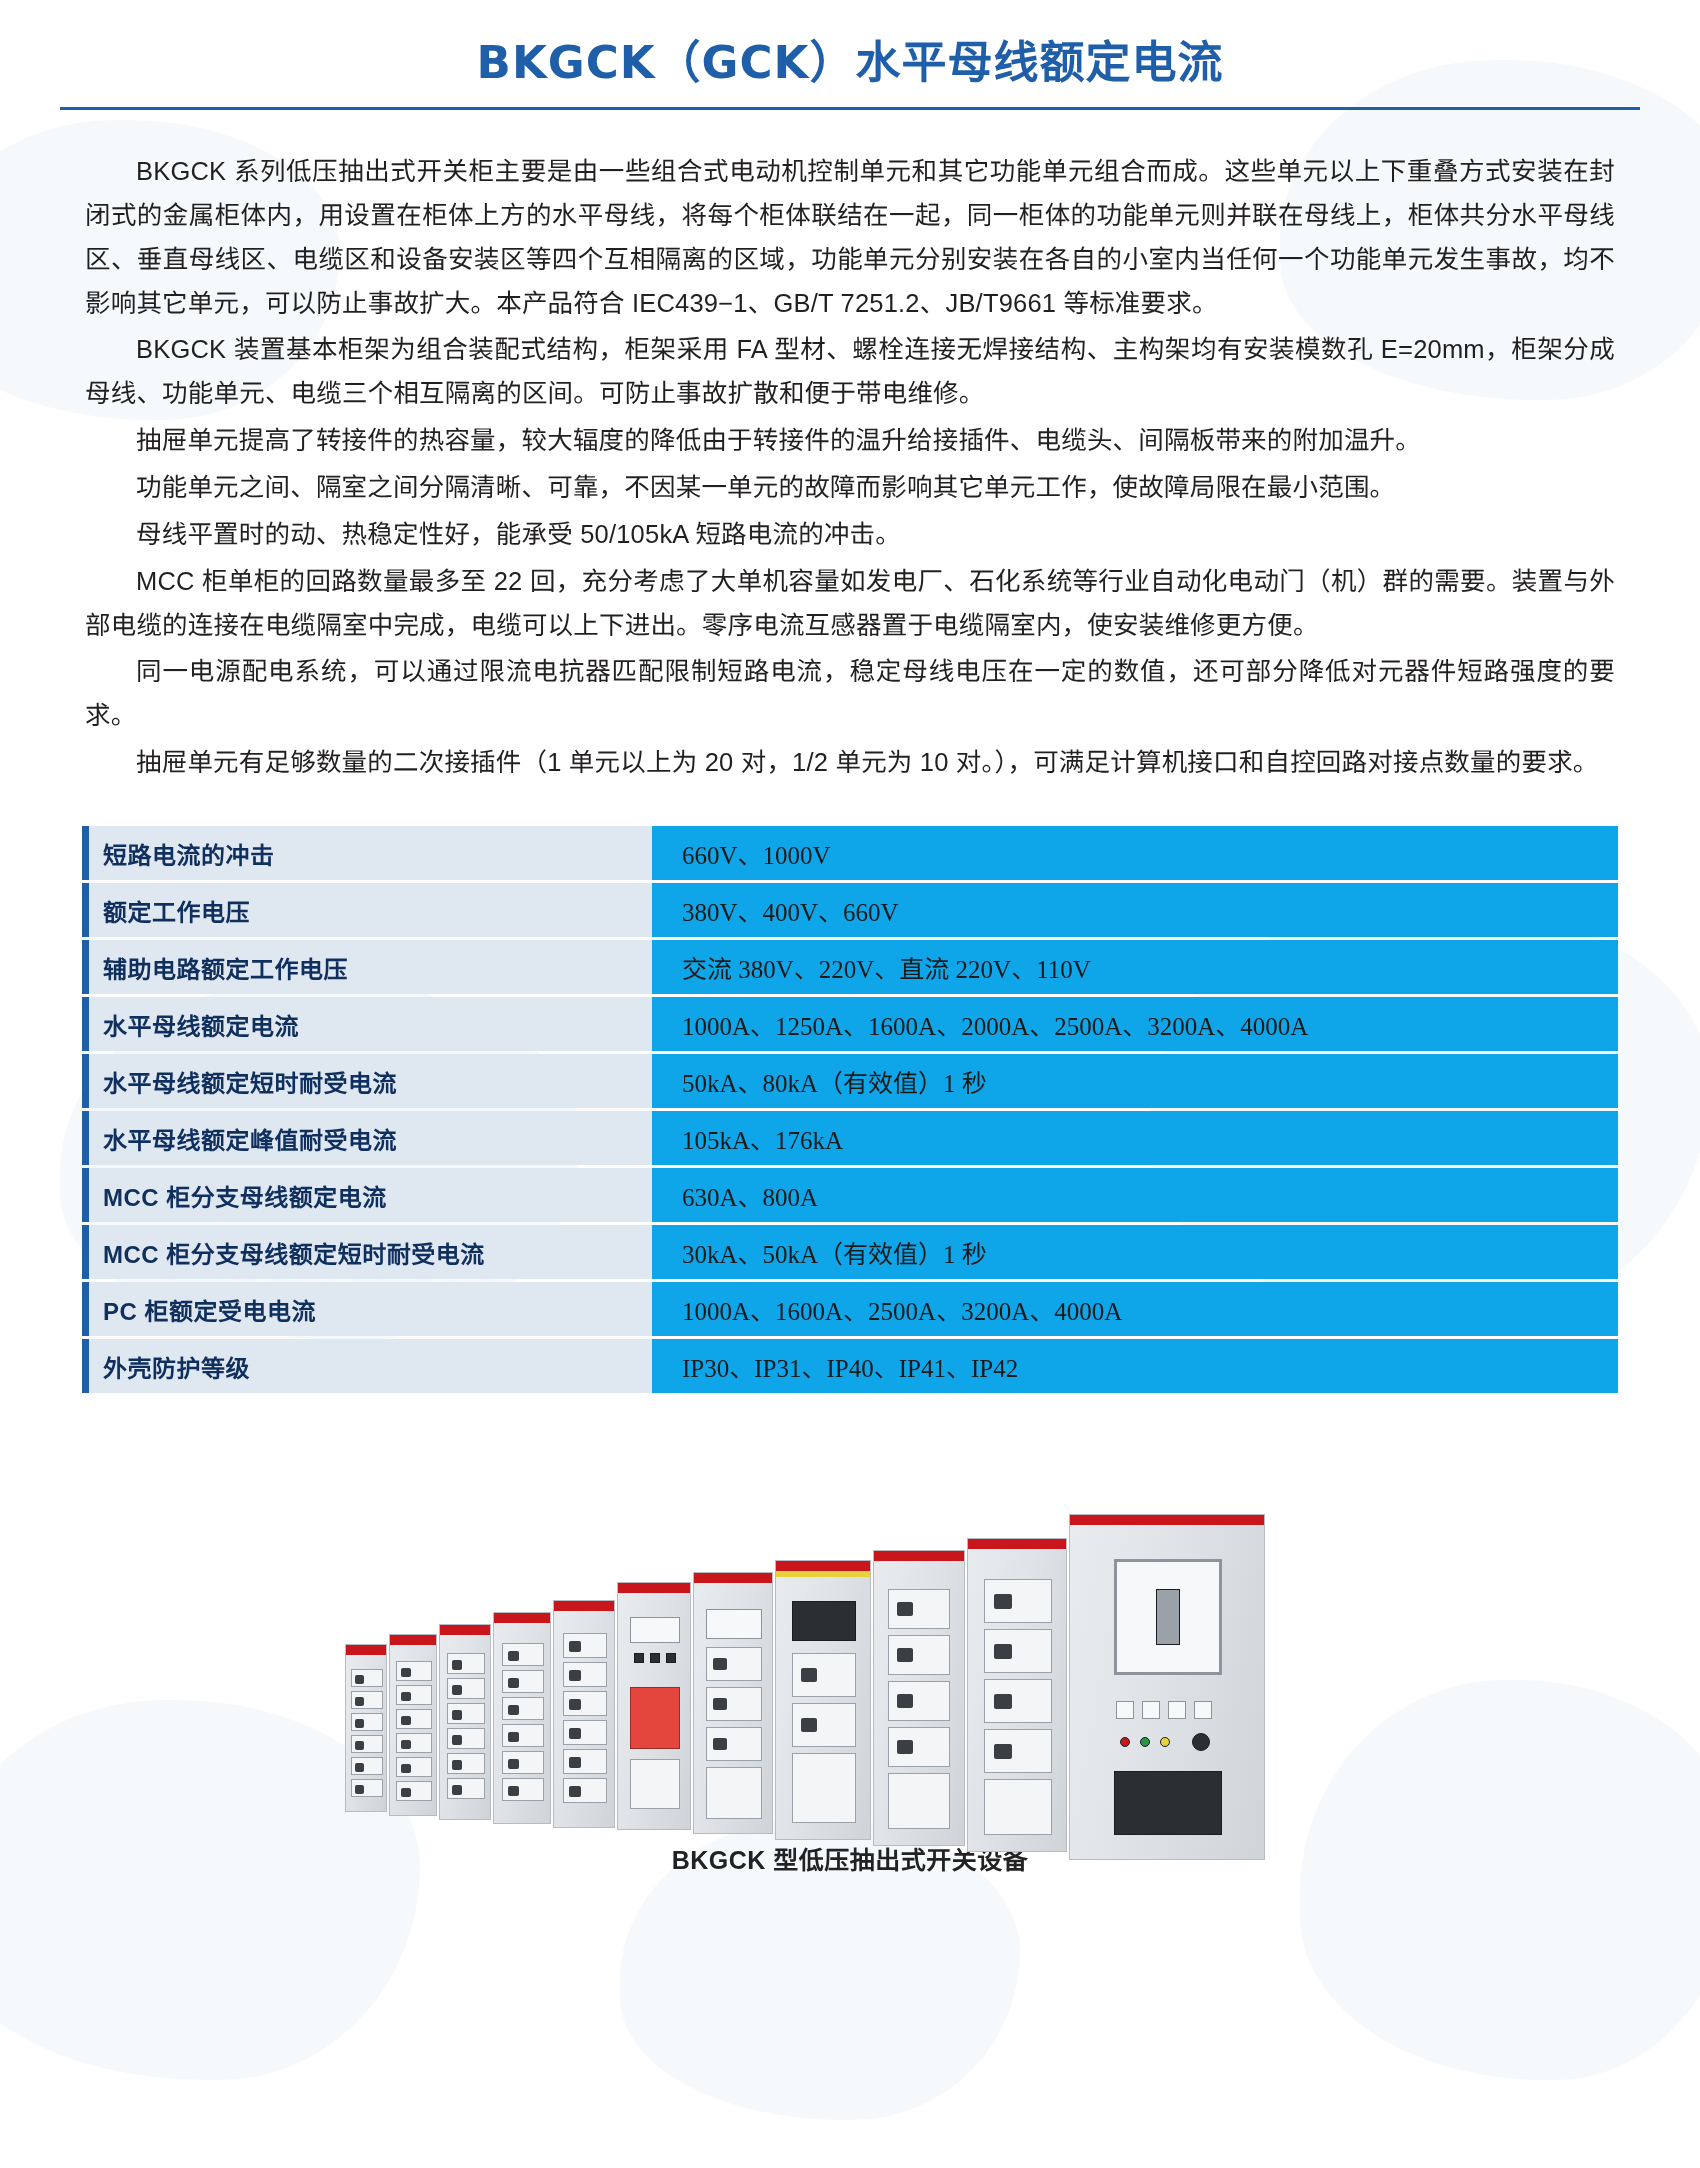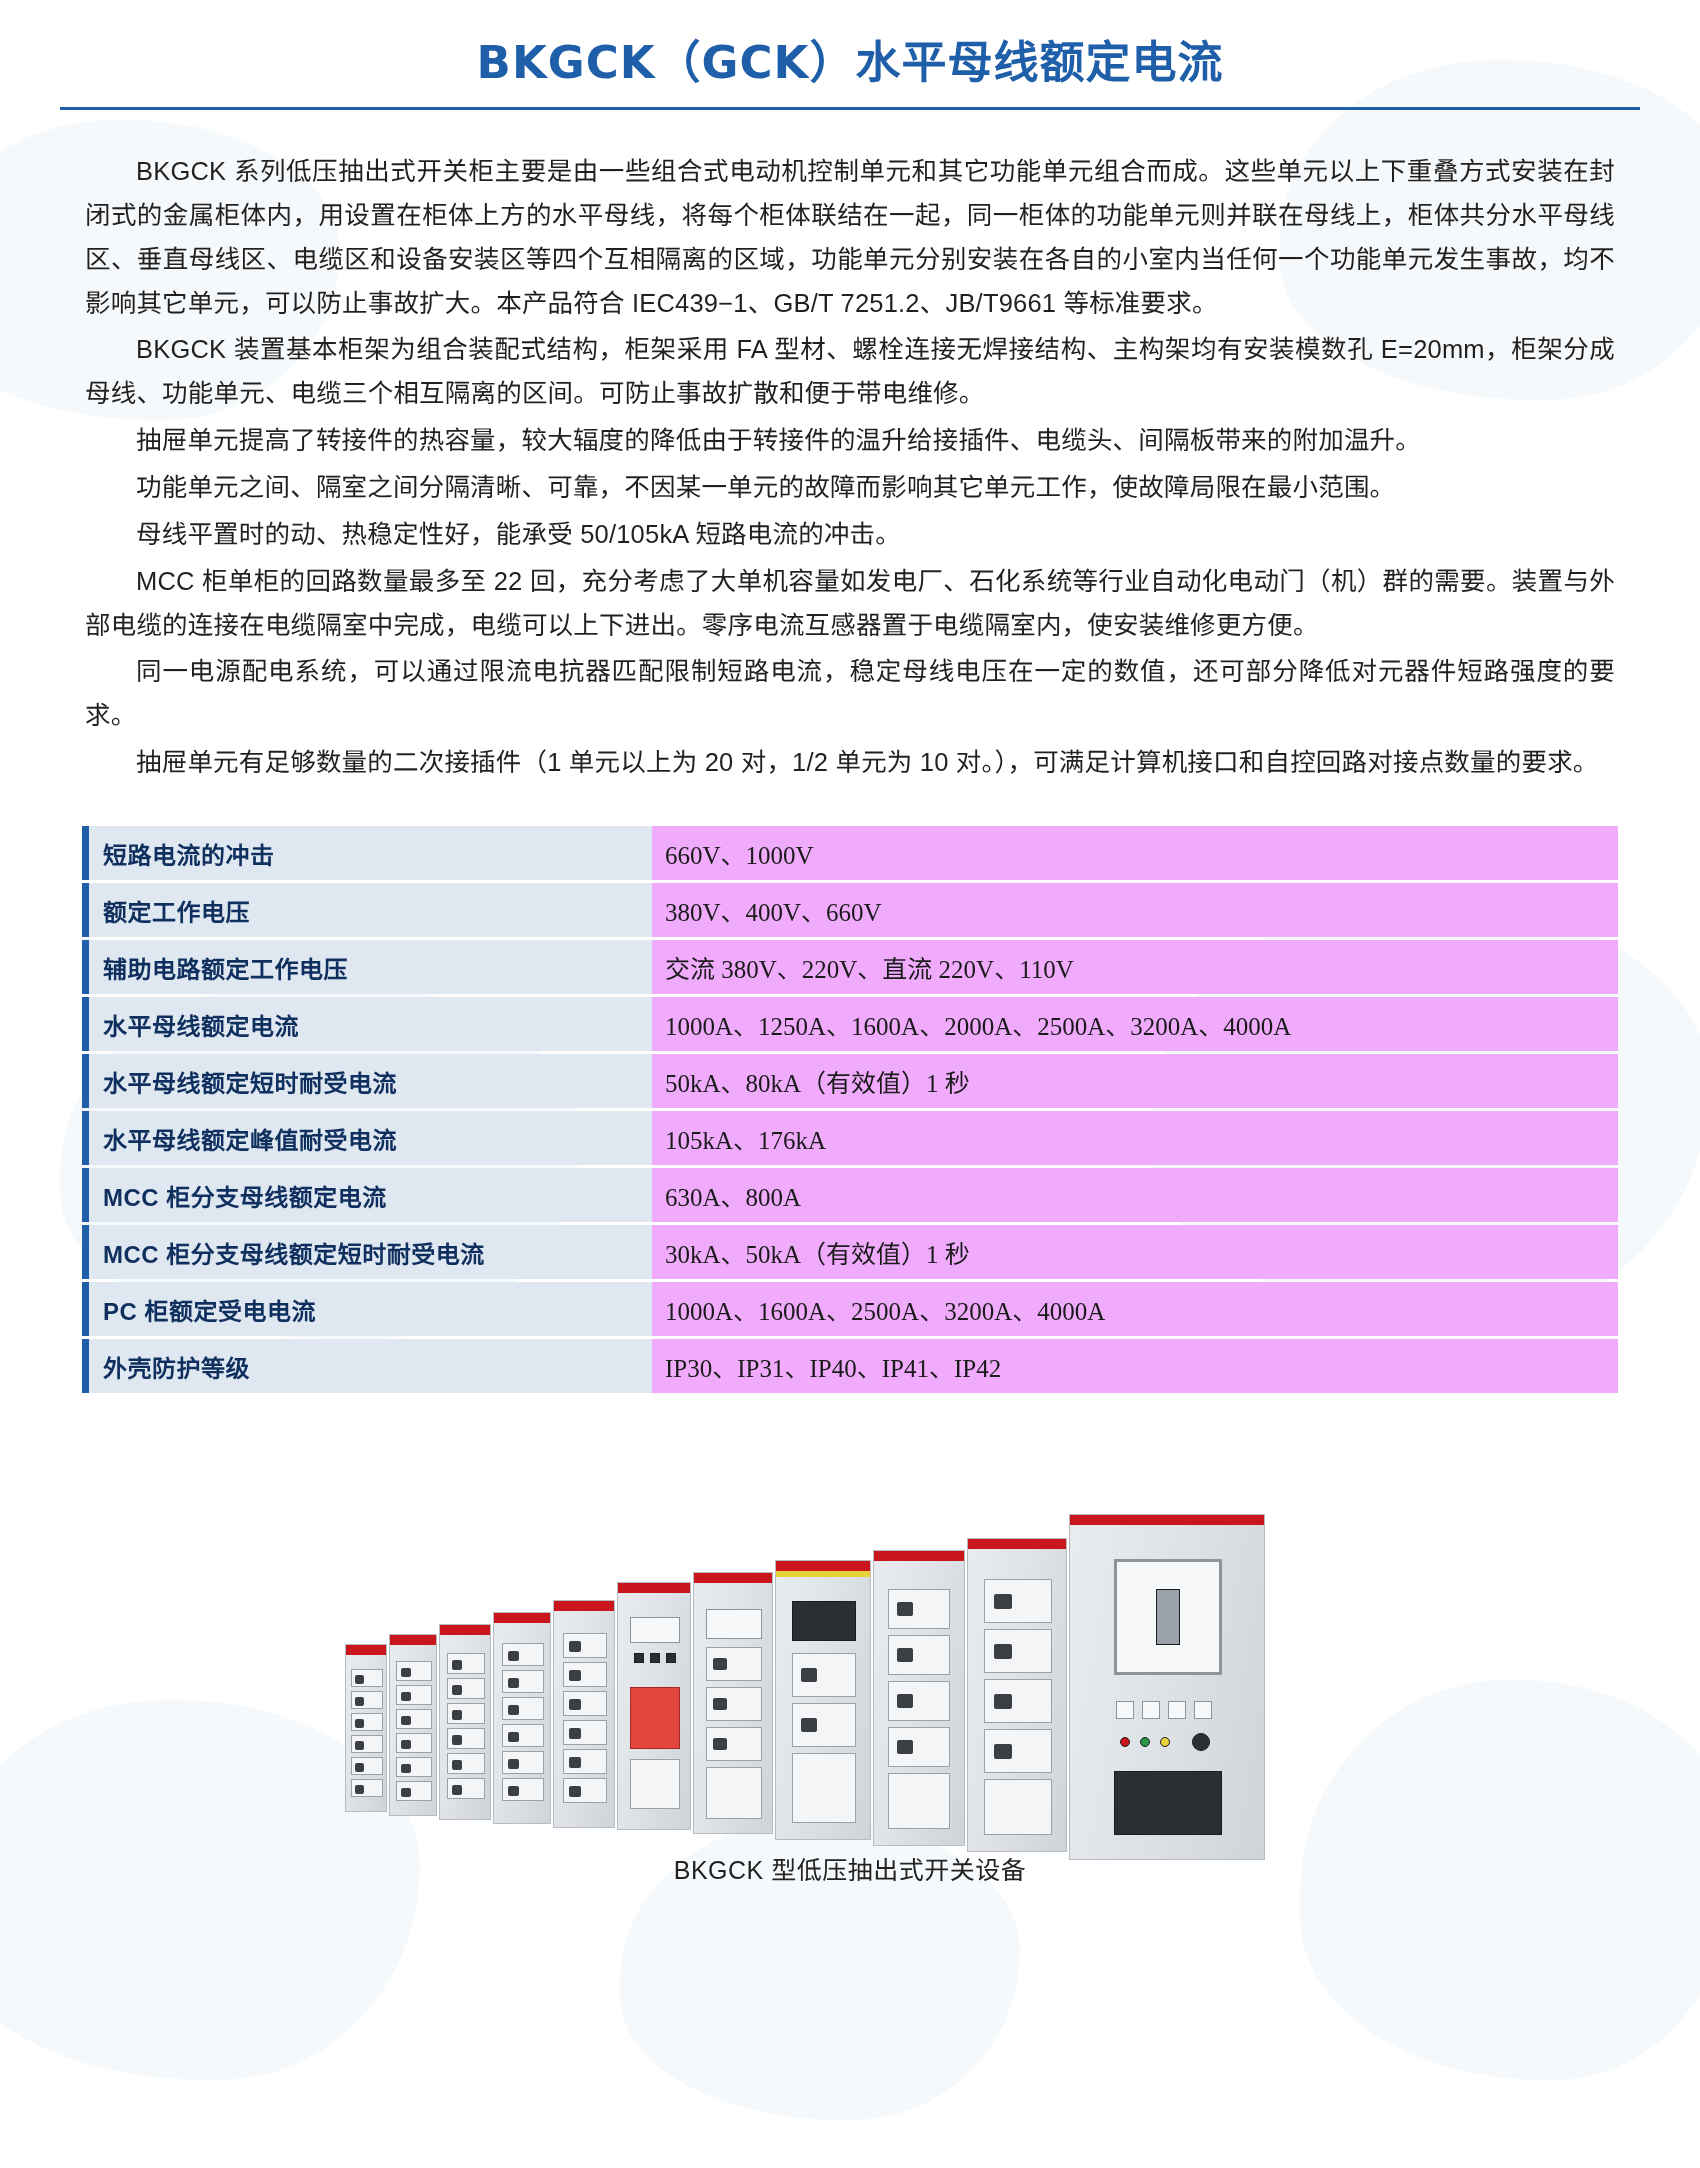--- a/index.html
+++ b/index.html
@@ -90,23 +90,23 @@
   }
   table.spec-table td.label {
     width: 570px;
     background: #dfe7f1;
     font-weight: bold;
     color: #0f2f5e;
     border-left: 7px solid #1f5fa9;
     letter-spacing: 0.5px;
   }
   table.spec-table td.value {
-    background: #f0abfc;
+    background: #0ea5e9;
     color: #1a1a1a;
-    padding-left: 13px;
+    padding-left: 30px;
     font-family: "Liberation Serif", "DejaVu Serif", serif;
     font-size: 25px;
   }
 
   
   .product-figure {
     margin-top: 34px;
     text-align: center;
     position: relative;
     height: 470px;
@@ -149,24 +149,25 @@
     position: absolute;
     background: #2b2f33;
     border: 1px solid #1b1e21;
   }
   .meter {
     position: absolute;
     background: #f7f8f9;
     border: 1px solid #8d949b;
   }
   .figure-caption {
-    margin-top: 20px;
+    margin-top: 10px;
     font-size: 25px;
     color: #222;
     letter-spacing: 0.5px;
+    font-weight: bold;
   }
 </style>
 </head>
 <body>
 
 <div class="bg-watermark">
   <div class="blob" style="left:-80px; top:120px; width:420px; height:300px;"></div>
   <div class="blob" style="left:1280px; top:60px; width:460px; height:340px;"></div>
   <div class="blob" style="left:60px; top:980px; width:520px; height:360px;"></div>
   <div class="blob" style="left:1150px; top:900px; width:560px; height:420px;"></div>

